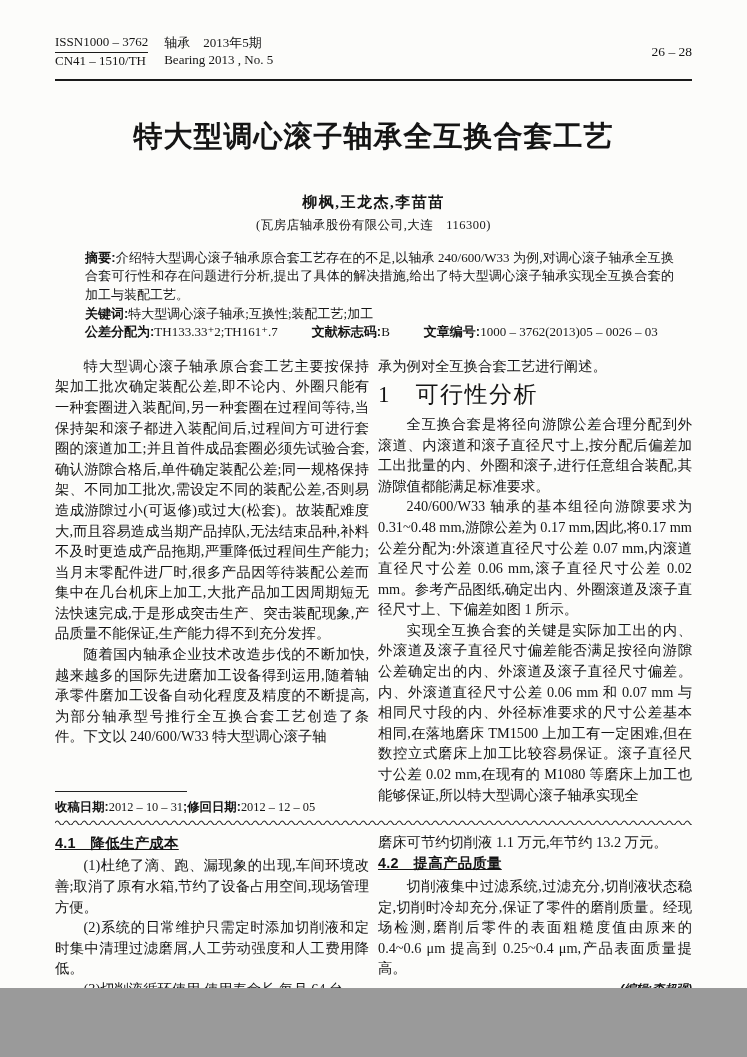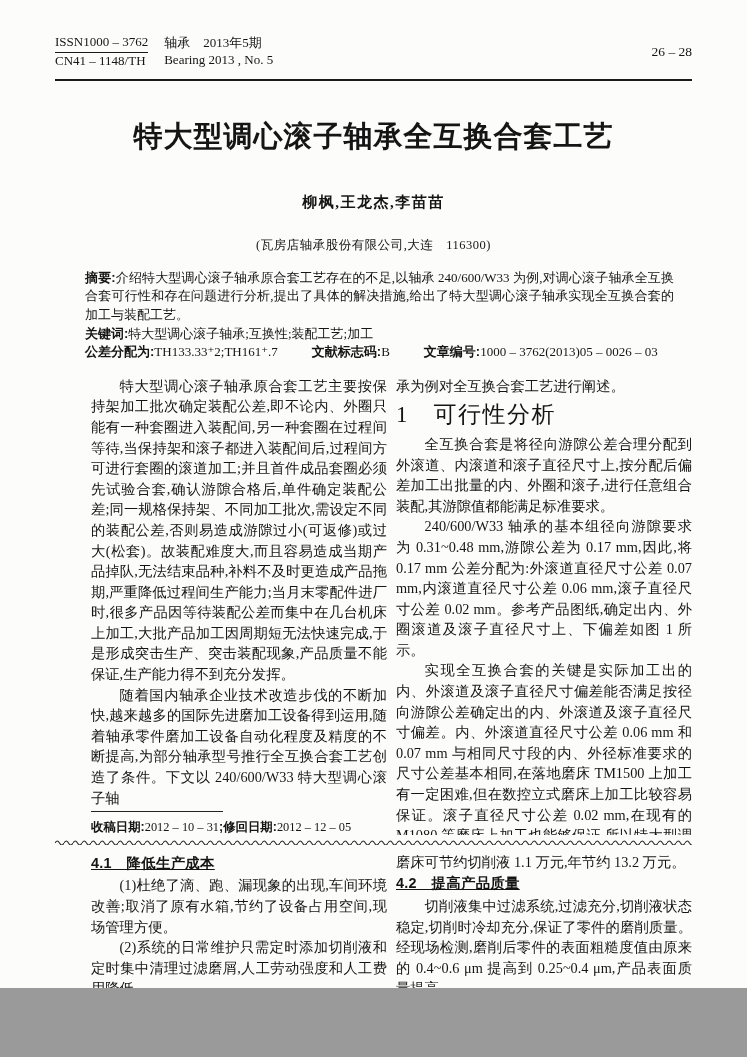--- a/index.html
+++ b/index.html
@@ -14,30 +14,30 @@
   .hdr{display:flex;justify-content:space-between;align-items:center;font-size:13px;line-height:1.3;}
   .hdr-left{display:flex;align-items:center;}
   .issn-block{text-align:left;}
   .issn{border-bottom:1px solid #1a1a1a;padding-bottom:1px;}
   .journal-block{margin-left:16px;}
   .hdr-pages{font-size:13.5px;}
   .hdr-rule{border:none;border-top:2px solid #1a1a1a;margin:9px 0 0 0;}
   
   .title{text-align:center;font-size:29px;font-weight:bold;letter-spacing:1px;margin:36px 0 0 0;}
   .authors{text-align:center;font-size:15px;font-weight:bold;letter-spacing:1.5px;margin-top:36px;}
-  .affil{text-align:center;font-size:12.5px;margin-top:25px;letter-spacing:0.5px;}
+  .affil{text-align:center;font-size:12.5px;margin-top:5px;letter-spacing:0.5px;}
   
   .abs-block{margin:15px 18px 0 30px;font-size:13px;line-height:18.6px;text-align:justify;}
   .abs-block p{margin:0;}
   b.hei{font-family:"Liberation Sans","DejaVu Sans",sans-serif;font-weight:bold;}
   .meta-line{display:flex;white-space:nowrap;}
   .meta-line .meta-item{margin-right:0;}
   .meta-line .meta-gap{flex:0 0 34px;}
   
-  .cols{display:flex;gap:9px;margin-left:36px;}
+  .cols{display:flex;gap:9px;}
   .col{flex:1;font-size:14.3px;line-height:20.6px;text-align:justify;overflow:hidden;}
   .col p{margin:0;}
   .indent{text-indent:2em;}
   .top-cols{height:459px;margin-top:14px;}
   .col-flex{display:flex;flex-direction:column;}
   .sec-h1{font-size:23px;font-weight:normal;letter-spacing:1.5px;margin:9px 0 8px 0;text-indent:0;}
   .sec-h2{font-family:"Liberation Sans","DejaVu Sans",sans-serif;font-size:14.4px;font-weight:bold;margin:1px 0 2px 0;text-indent:0;letter-spacing:0.3px;text-decoration:underline;}
   
   .footnote{margin-top:auto;font-size:12.4px;line-height:16px;}
   .fn-rule{width:132px;border:none;border-top:1.5px solid #222;margin:0 0 7px 0;}
@@ -48,21 +48,21 @@
 </style>
 </head>
 <body>
 
 <div class="page">
 
   <div class="hdr">
     <div class="hdr-left">
       <div class="issn-block">
         <div class="issn">ISSN1000 – 3762</div>
-        <div class="cn">CN41 – 1148/TH</div>
+        <div class="cn">CN41 – 1510/TH</div>
       </div>
       <div class="journal-block">
         <div>轴承　2013年5期</div>
         <div>Bearing 2013 , No. 5</div>
       </div>
     </div>
     <div class="hdr-pages">26 – 28</div>
   </div>
   <hr class="hdr-rule">
 

